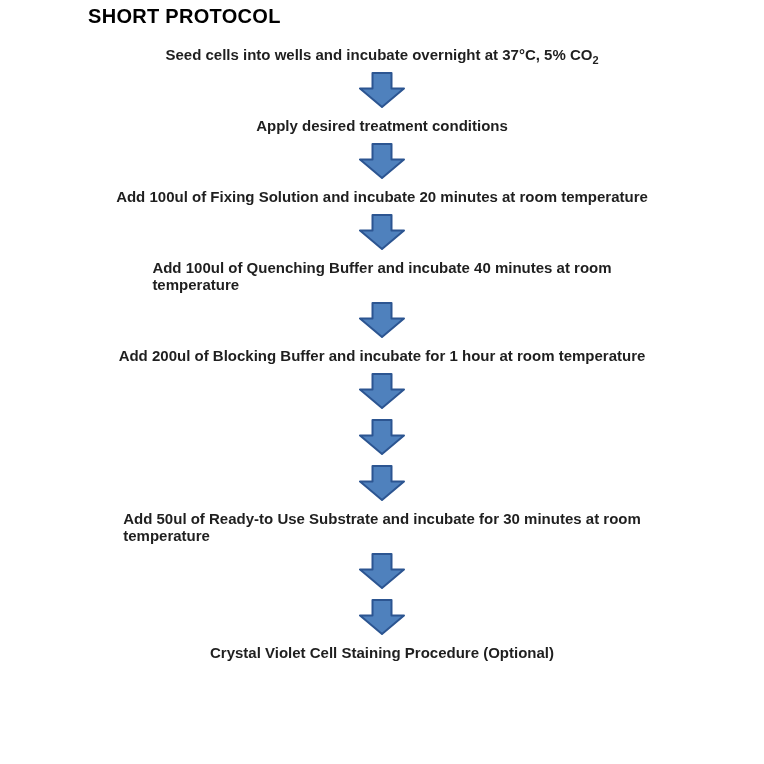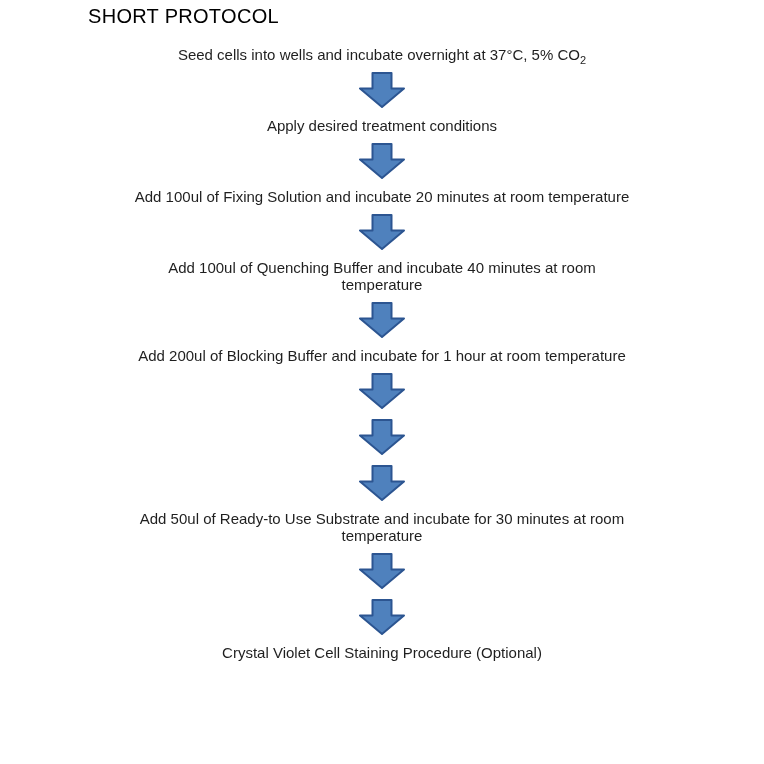--- a/index.html
+++ b/index.html
@@ -19,29 +19,28 @@
     box-sizing: border-box;
     padding-top: 5px;
     display: flex;
     flex-direction: column;
     align-items: center;
   }
   .title {
     align-self: flex-start;
     margin: 0 0 14px 88px;
     font-size: 20px;
-    font-weight: normal;
+    font-weight: bold;
     color: #000000;
     letter-spacing: 0.3px;
   }
   .step {
     font-size: 15px;
-    font-weight: normal;
+    font-weight: bold;
     color: var(--text-color, #1f1f1f);
-    text-align: center;
     line-height: 17px;
     white-space: pre-line;
     margin: 4px 0;
     max-width: 700px;
   }
   .step sub {
     font-size: 11px;
     line-height: 0;
   }
   .arrow {

